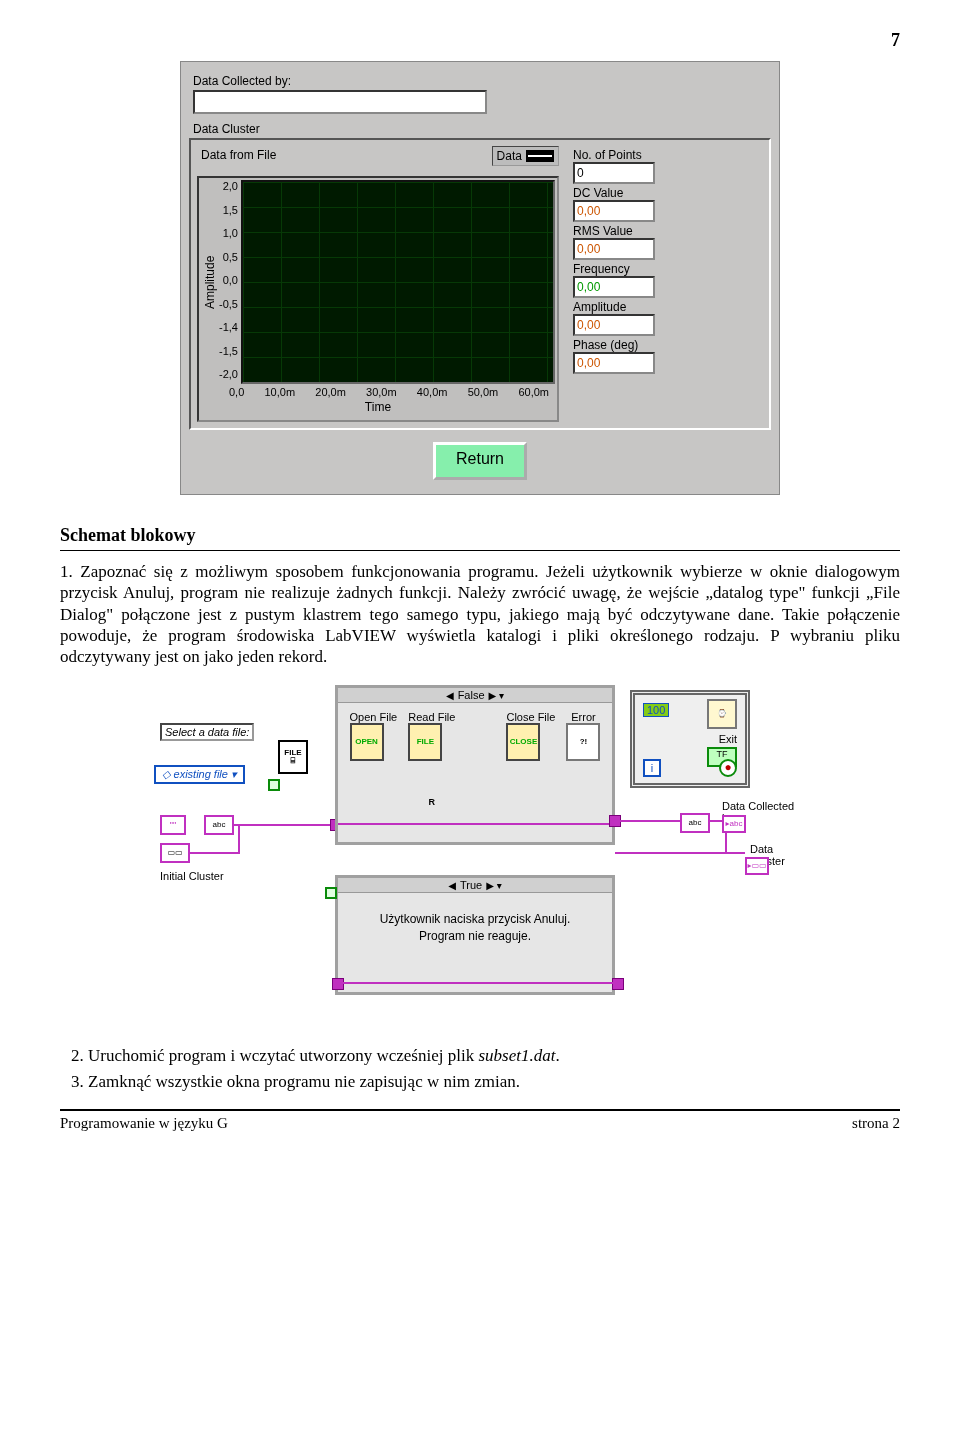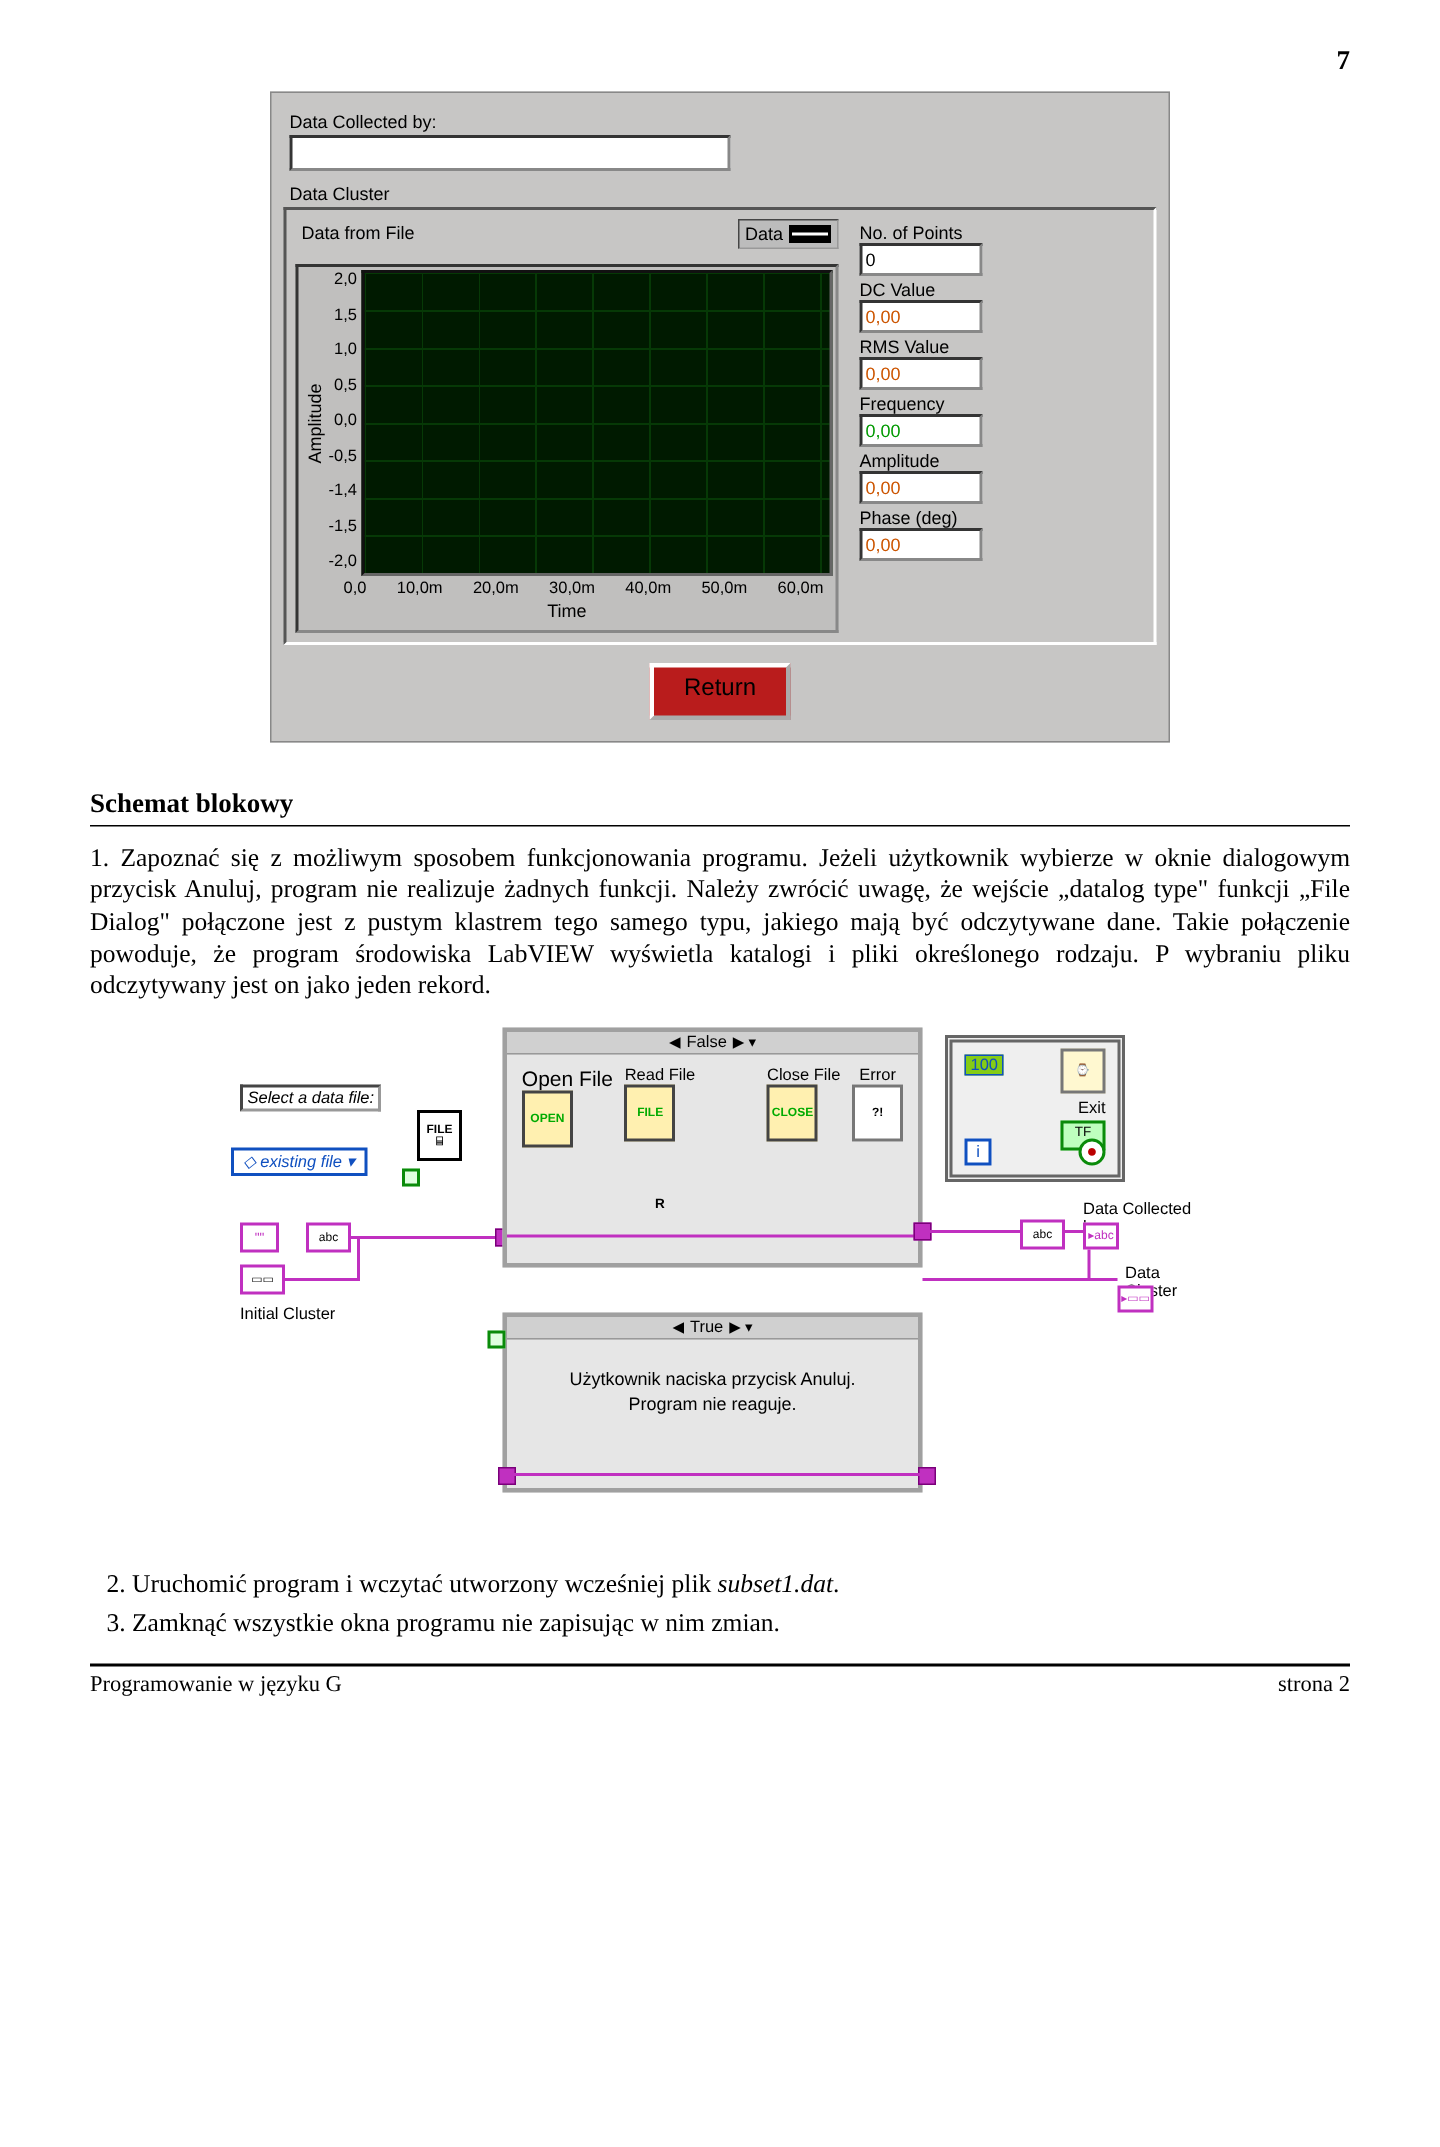--- a/index.html
+++ b/index.html
@@ -24,21 +24,21 @@
   repeating-linear-gradient(to right, #063906 0 1px, transparent 1px 38px),
   repeating-linear-gradient(to bottom, #063906 0 1px, transparent 1px 25px);
 }
 .xticks { display:flex; justify-content:space-between; font-size:11px; margin-left:28px; width:320px; margin-top:2px; }
 .xlabel { text-align:center; font-size:12px; margin-top:2px; }
 .side-col { margin-left:14px; }
 .side-col .sc-label { font-size:12px; margin-top:2px; }
 .sc-box { width:74px; height:18px; background:#fff; border:2px inset #888; font-size:12px; padding:0 2px; line-height:18px; }
 .sc-box-orange { color:#cc5500; }
 .sc-box-green { color:#009900; }
-.return-btn { display:block; margin:12px auto 0 auto; width:88px; height:32px; background:#b91c1c; border:3px outset #fff; font-family:"MS Sans Serif", sans-serif; font-size:16px; text-align:center; line-height:28px; }
+.return-btn { display:block; margin:12px auto 0 auto; width:88px; height:32px; background:#86efac; border:3px outset #fff; font-family:"MS Sans Serif", sans-serif; font-size:16px; text-align:center; line-height:28px; }
 h2 { font-size:18px; font-weight:bold; margin:18px 0 4px 0; }
 .hr { border-bottom:1px solid #000; margin-bottom:10px; }
 .body-text { font-size:17px; text-align:justify; line-height:1.25; }
 ol.body-text { padding-left:28px; }
 ol.body-text li { margin:4px 0; }
 .diagram { width:640px; margin:18px auto 30px auto; font-family:Tahoma, sans-serif; font-size:11px; position:relative; height:330px; }
 .dbox { position:absolute; box-sizing:border-box; }
 .magenta-border { border:2px solid #d030d0; }
 .lbl-box { background:#fff; border:2px inset #999; padding:1px 3px; font-size:11px; white-space:nowrap;font-style:italic; }
 .case-frame { border:3px solid #a0a0a0; background:#e6e6e6; }
@@ -156,21 +156,21 @@
     <div class="term-sq" style="left:170px; top:134px;"></div>
 
     <div class="dbox case-frame" style="left:175px; top:0; width:280px; height:160px;">
       <div class="case-header">
         <span class="tri">◀</span>
         <span>False</span>
         <span class="tri">▶ ▾</span>
       </div>
       <div style="display:flex; justify-content:space-around; padding:8px 6px 0 6px;">
         <div style="text-align:center;">
-          <div style="font-size:14px;">Open File</div>
+          <div style="font-size:11px;">Open File</div>
           <div class="mini-icon" style="position:relative;">
               <span class="green-txt">OPEN</span>
             </div>
         </div>
         <div style="text-align:center;">
           <div style="font-size:11px;">Read File</div>
           <div class="mini-icon" style="position:relative;">
               <span class="green-txt">FILE</span>
             </div>
           <div style="font-size:9px; font-weight:bold; margin-top:36px;">R</div>

